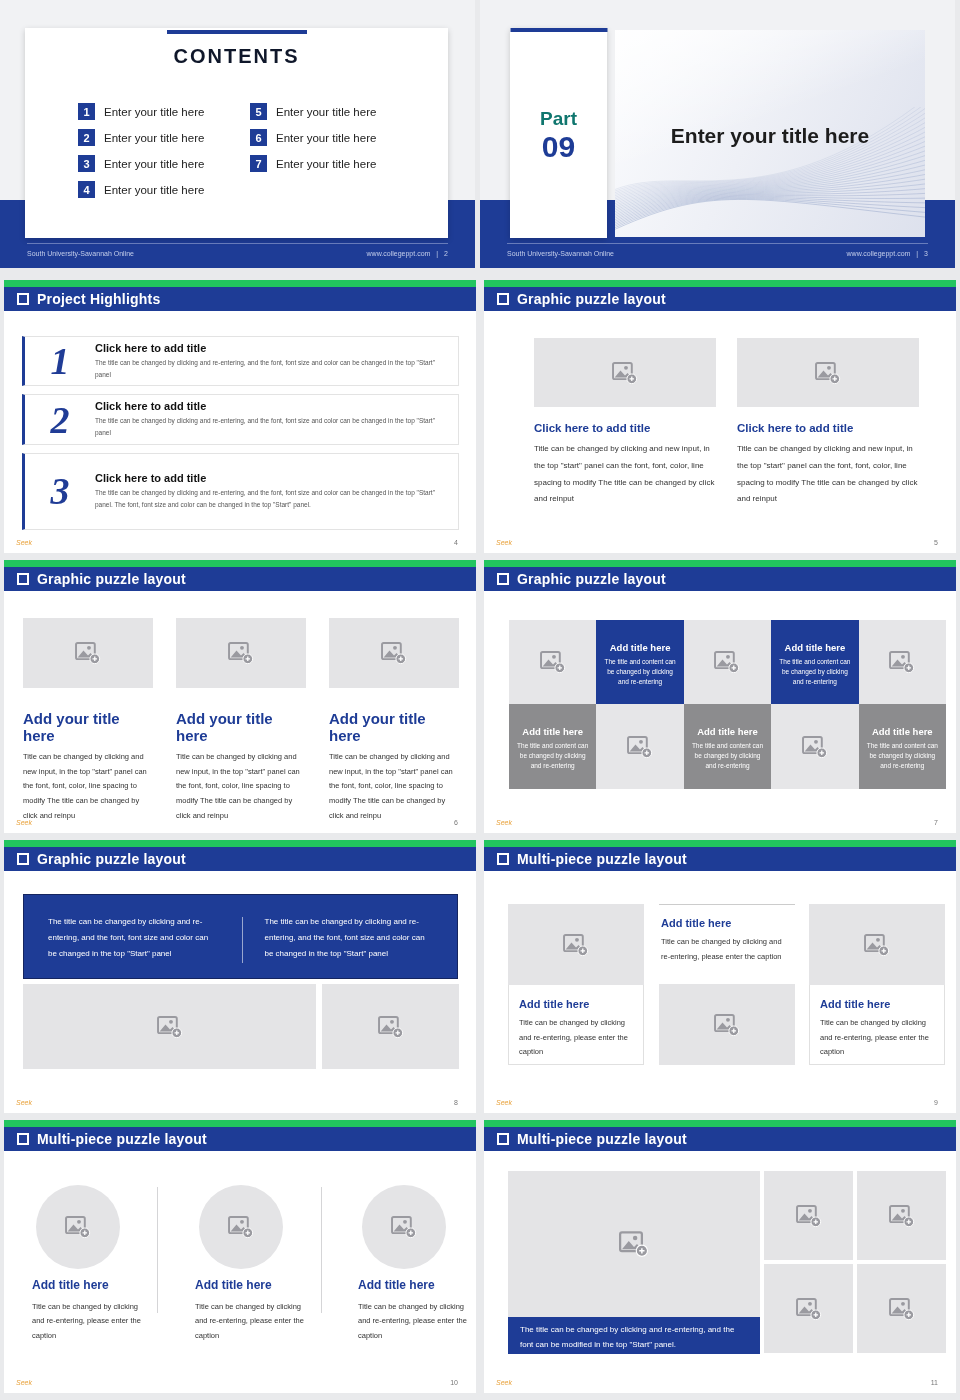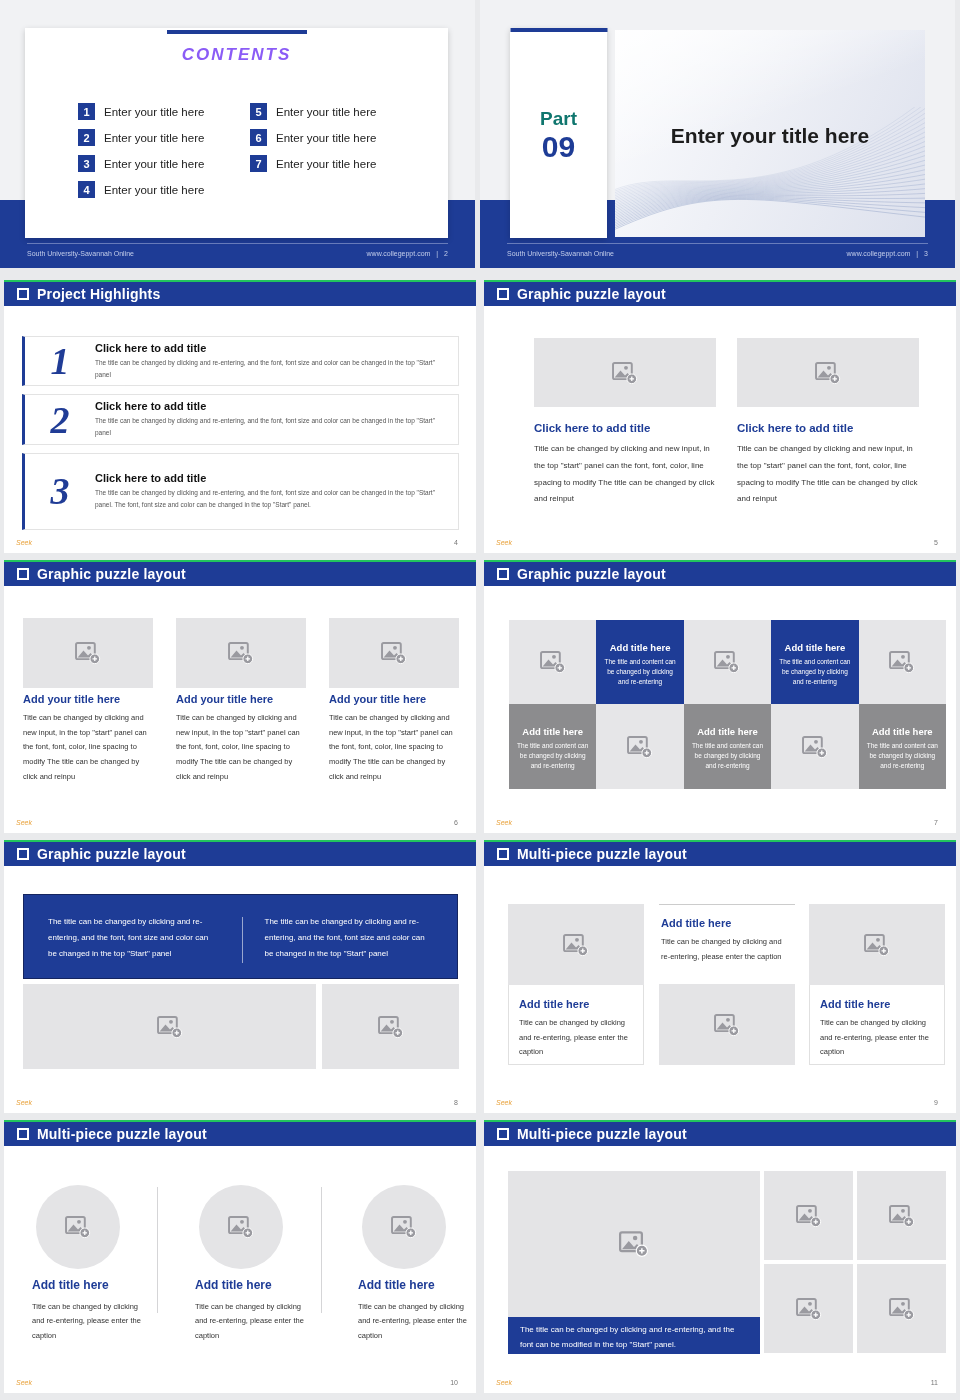--- a/index.html
+++ b/index.html
@@ -9,42 +9,42 @@
 
   
   .cover-bg{position:absolute;left:0;top:0;width:475px;height:268px;background:#f1f2f4;}
   .cover-band{position:absolute;left:0;top:200px;width:475px;height:68px;background:#1e3c96;}
   .cover-foot{position:absolute;left:27px;top:243px;width:421px;border-top:1px solid rgba(195,205,234,.45);
       padding-top:6px;display:flex;justify-content:space-between;font-size:7px;color:#c3cdea;}
   .cover-foot .fr span{margin-left:4px;}
   .card{position:absolute;background:#fff;box-shadow:0 2px 6px rgba(0,0,0,.18);}
   .accent{position:absolute;top:2px;left:50%;transform:translateX(-50%);width:140px;height:4px;background:#1e3c96;}
   .s1-card{left:25px;top:28px;width:423px;height:210px;}
-  .s1-title{margin-top:17px;text-align:center;font-size:17px;font-weight:bold;letter-spacing:2px;color:#8b5cf6;font-style:italic;}
+  .s1-title{margin-top:17px;text-align:center;font-size:20px;font-weight:bold;letter-spacing:2px;color:#0f172a;}
   .toc{position:absolute;left:53px;top:75px;display:flex;}
   .toc-col{width:172px;display:flex;flex-direction:column;gap:9px;}
   .toc-item{display:flex;align-items:center;height:17px;}
   .toc-num{width:17px;height:17px;background:#1e3c96;color:#fff;font-size:11px;font-weight:bold;
       display:flex;align-items:center;justify-content:center;margin-right:9px;flex:none;}
   .toc-label{font-size:11.5px;color:#222;white-space:nowrap;}
   .s2-card{left:30px;top:28px;width:97px;height:210px;text-align:center;}
   .s2-card .accent{width:100%;top:0;}
   .part-label{margin-top:80px;font-size:19px;font-weight:bold;color:#0f766e;line-height:1.15;}
   .part-num{font-size:30px;font-weight:bold;color:#1e3c96;line-height:1.1;}
   .s2-main{position:absolute;left:135px;top:30px;width:310px;height:207px;overflow:hidden;
       background:linear-gradient(115deg,#fbfcfe 0%,#eef0f6 45%,#dde1ed 100%);}
   .s2-main .glow{position:absolute;left:0;top:0;width:100%;height:100%;
       background:linear-gradient(160deg,rgba(255,255,255,.9) 0%,rgba(255,255,255,0) 45%);}
   .s2-title{position:absolute;left:0;top:94px;width:100%;text-align:center;
       font-size:21px;font-weight:bold;color:#1d1d1d;}
   .waves{position:absolute;left:0;bottom:0;width:310px;height:130px;}
 
   
   .cs{position:absolute;left:4px;top:0;width:472px;height:273px;background:#fff;}
-  .chead{height:24px;background:#1e3c96;border-top:2px solid #22c55e;display:flex;align-items:center;
+  .chead{height:24px;background:#1e3c96;border-top:7px solid #22c55e;display:flex;align-items:center;
       padding-left:13px;color:#fff;font-size:14px;font-weight:bold;letter-spacing:.2px;}
   .chead .sq{width:8px;height:8px;border:2px solid #fff;margin-right:8px;flex:none;}
   .watermark{position:absolute;left:12px;bottom:7px;font-size:7px;font-style:italic;color:#e8a23c;}
   .pagenum{position:absolute;right:18px;bottom:7px;font-size:7px;color:#777;}
   .ph{background:#e4e4e6;display:flex;align-items:center;justify-content:center;}
   .icn{width:26px;height:22px;}
   .icn-lg{width:30px;height:26px;}
 
   
   .hwrap{position:absolute;left:18px;right:17px;top:56px;}
@@ -60,21 +60,21 @@
 
   
   .s4col{position:absolute;top:58px;width:182px;}
   .s4col .ph{height:69px;}
   .s4t{margin-top:15px;font-size:11.5px;font-weight:bold;color:#1e3c96;}
   .s4b{margin-top:7px;font-size:8px;color:#333;line-height:2.1;}
 
   
   .s5col{position:absolute;top:58px;width:130px;}
   .s5col .ph{height:70px;}
-  .s5t{margin-top:5px;font-size:11px;font-weight:bold;color:#1e3c96;}
+  .s5t{margin-top:22px;font-size:15px;font-weight:bold;color:#1e3c96;}
   .s5b{margin-top:6px;font-size:7.5px;color:#333;line-height:1.95;}
 
   
   .grid6{position:absolute;left:25px;top:60px;width:437px;height:169px;display:grid;
       grid-template-columns:repeat(5,1fr);grid-template-rows:84px 85px;}
   .gcell{display:flex;align-items:center;justify-content:center;box-sizing:border-box;}
   .g-img{background:#e6e6e8;}
   .g-txt{flex-direction:column;align-items:center;justify-content:flex-start;
       padding:22px 6px 0;text-align:center;color:#fff;}
   .g-blue{background:#1e3c96;}

